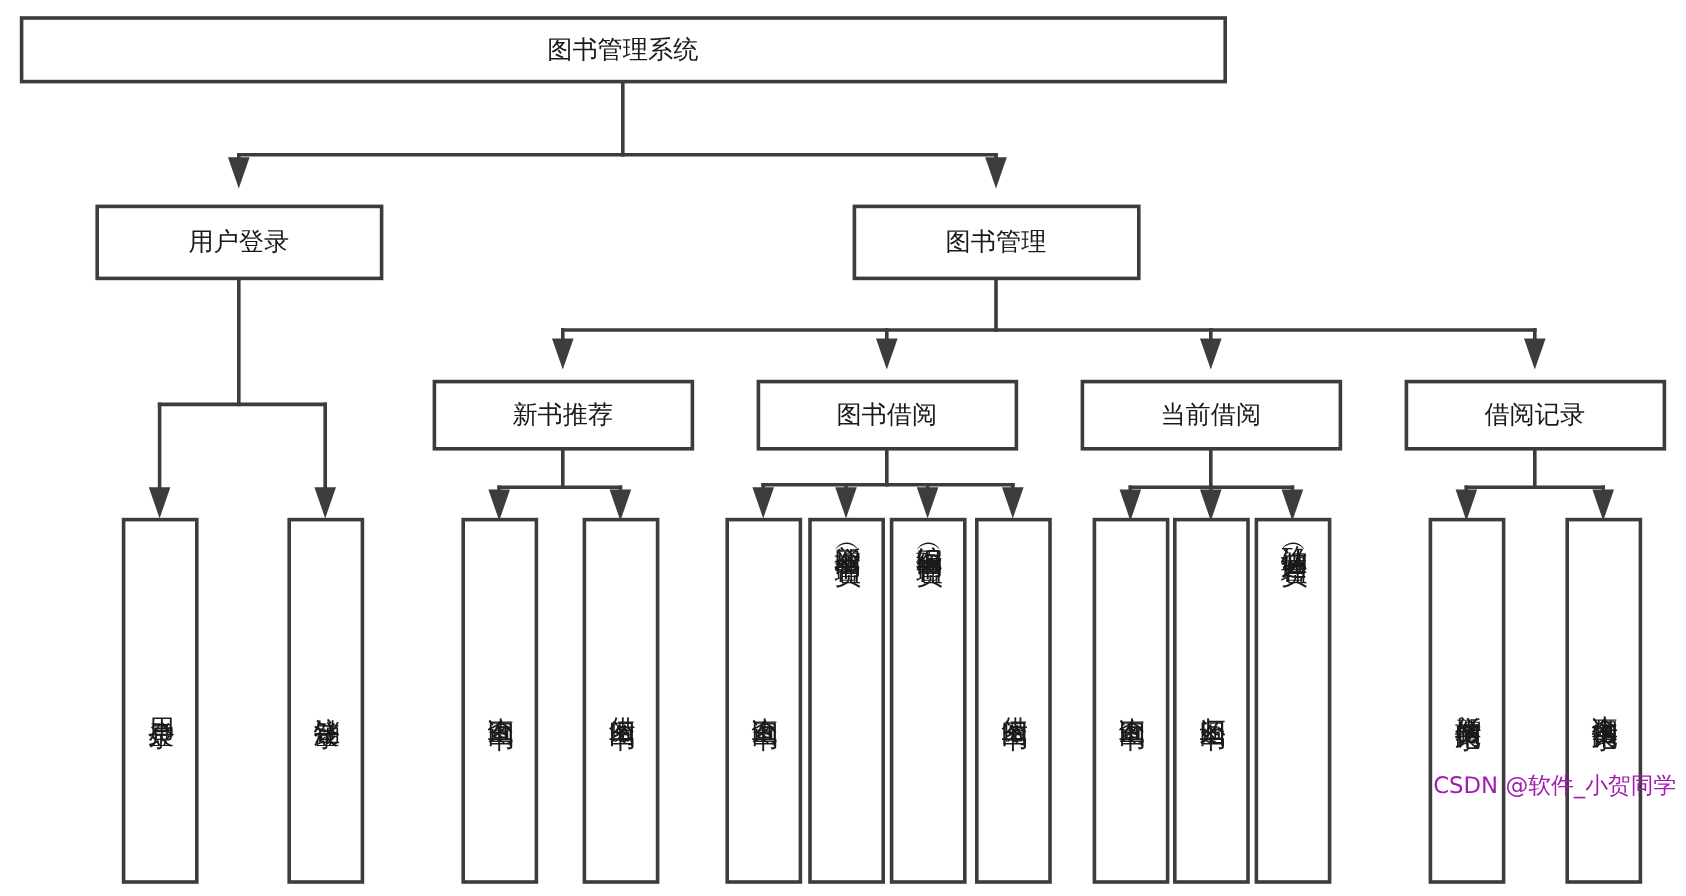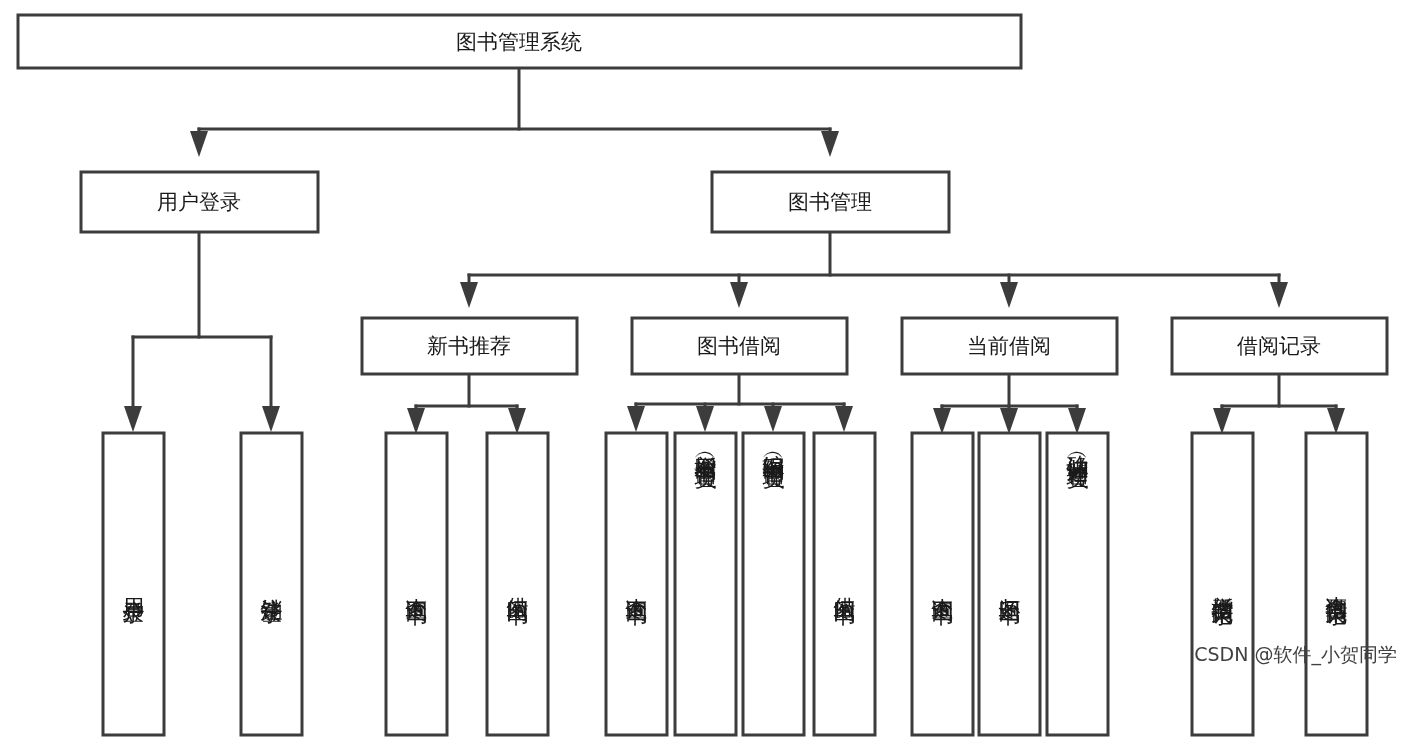--- a/index.html
+++ b/index.html
@@ -69,21 +69,21 @@
     color: #1a1a1a;
     letter-spacing: 2px;
     white-space: nowrap;
   }
   .watermark {
     position: absolute;
     right: 8px;
     bottom: 4px;
     font-family: "DejaVu Sans", "Liberation Sans", sans-serif;
     font-size: 19px;
-    color: #404040;
+    color: #a21caf;
     white-space: nowrap;
     pointer-events: none;
   }
 </style>
 </head>
 <body>
 
 <div id="diagram-root">
 
   <svg class="canvas" viewBox="0 0 1405 747">

